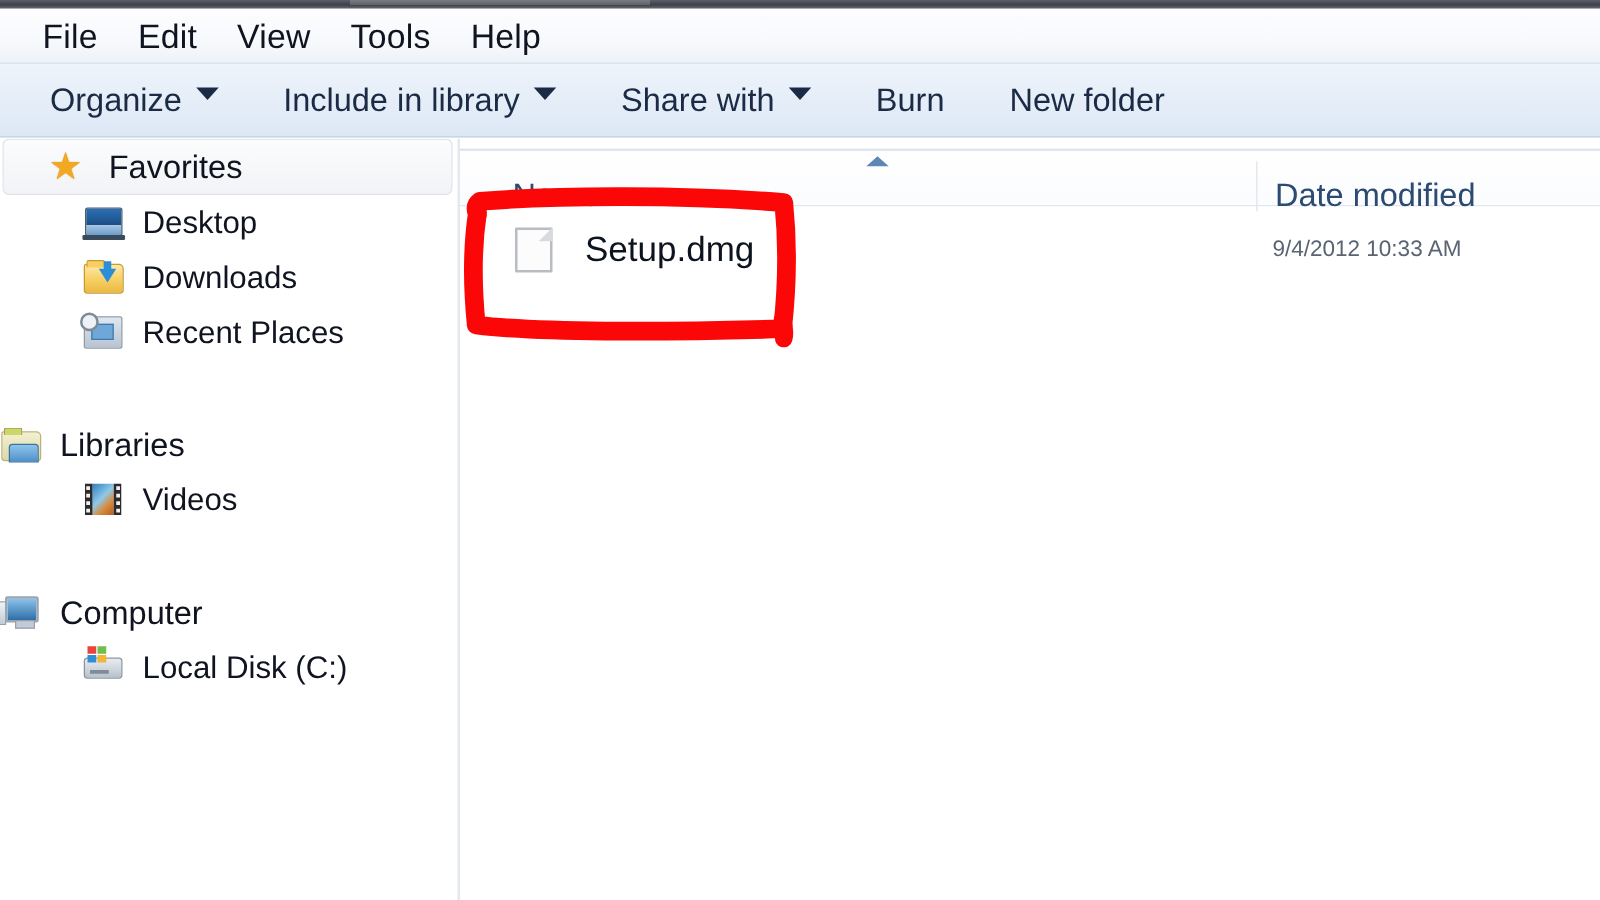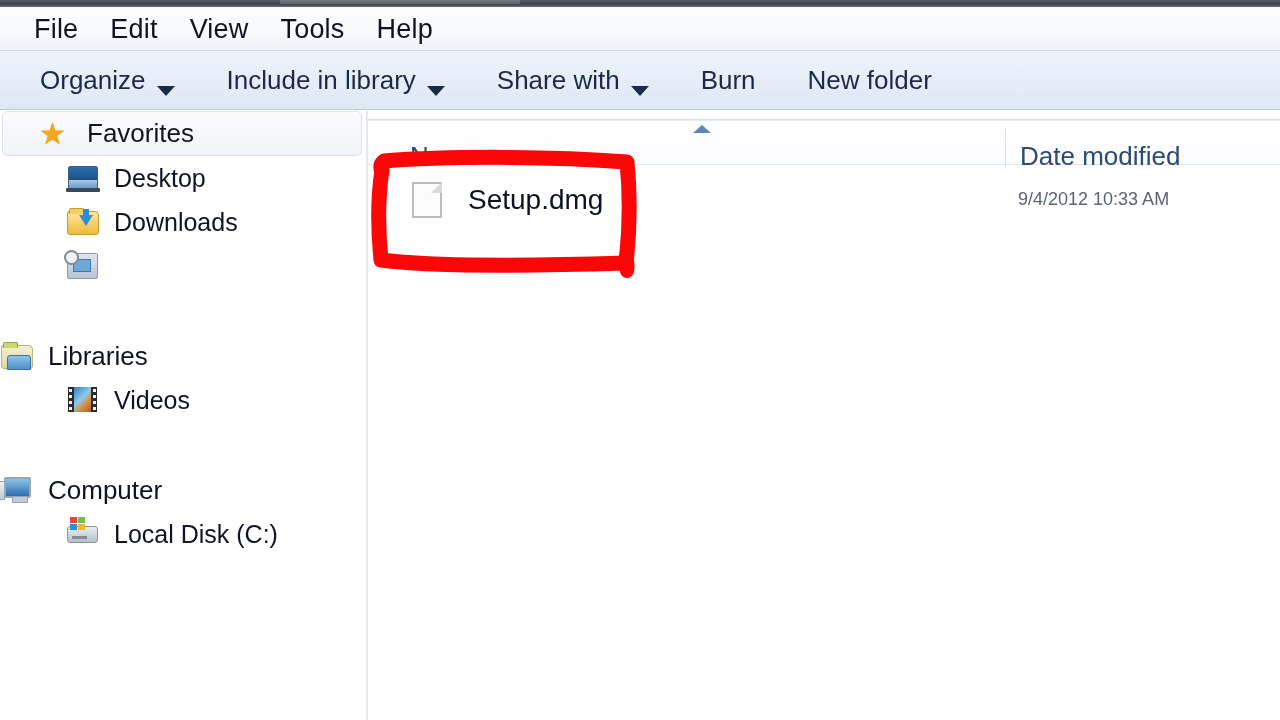--- a/index.html
+++ b/index.html
@@ -34,21 +34,21 @@
 
   
   .toolbar {
     position: absolute; left: 0; top: 50px; width: 1280px; height: 60px;
     background: linear-gradient(180deg, #eef4fb 0%, #e6eef8 45%, #dde8f5 100%);
     border-top: 1px solid #cfdbea;
     border-bottom: 1px solid #b9c9dc;
     display: flex; align-items: center; padding-left: 26px;
   }
   .tb-btn {
-    display: flex; align-items: flex-end; gap: 11px;
+    display: flex; align-items: flex-start; gap: 11px;
     font-size: 26px; color: #1b2b45; white-space: nowrap;
     padding: 4px 14px; margin-right: 24px; border-radius: 3px; cursor: default;
   }
   .caret {
     width: 0; height: 0;
     border-left: 9px solid transparent; border-right: 9px solid transparent;
     border-top: 10px solid #1b2b45; display: inline-block; margin-top: 5px;
   }
 
   
@@ -267,20 +267,21 @@
           <span class="ic-dl-arrow"></span>
       </span>
       <span class="nav-label">Downloads</span>
     </div>
 
     <div class="nav-row child">
       <span class="ico">
         <span class="ic-recent"></span>
           <span class="ic-clock"></span>
       </span>
+      <span class="nav-label">Recent Places</span>
     </div>
 
     <div class="spacer-md"></div>
 
     <div class="nav-row">
       <span class="ico">
           <span class="ic-libs"></span>
         </span>
       <span class="nav-label">Libraries</span>
     </div>

